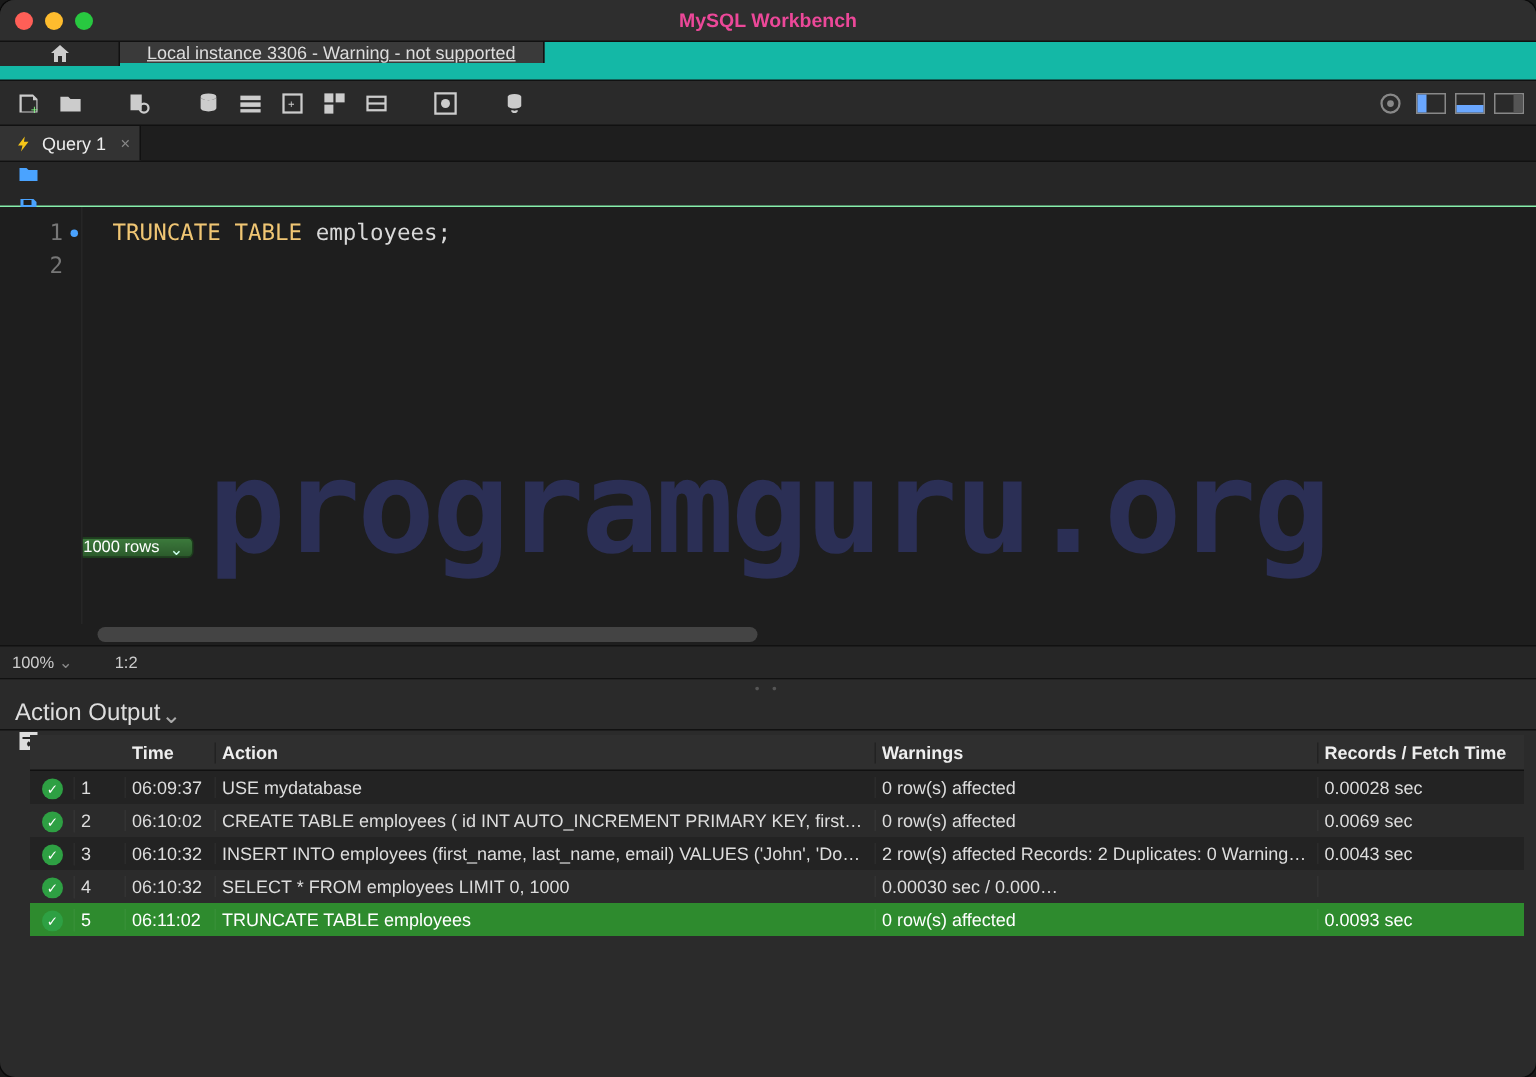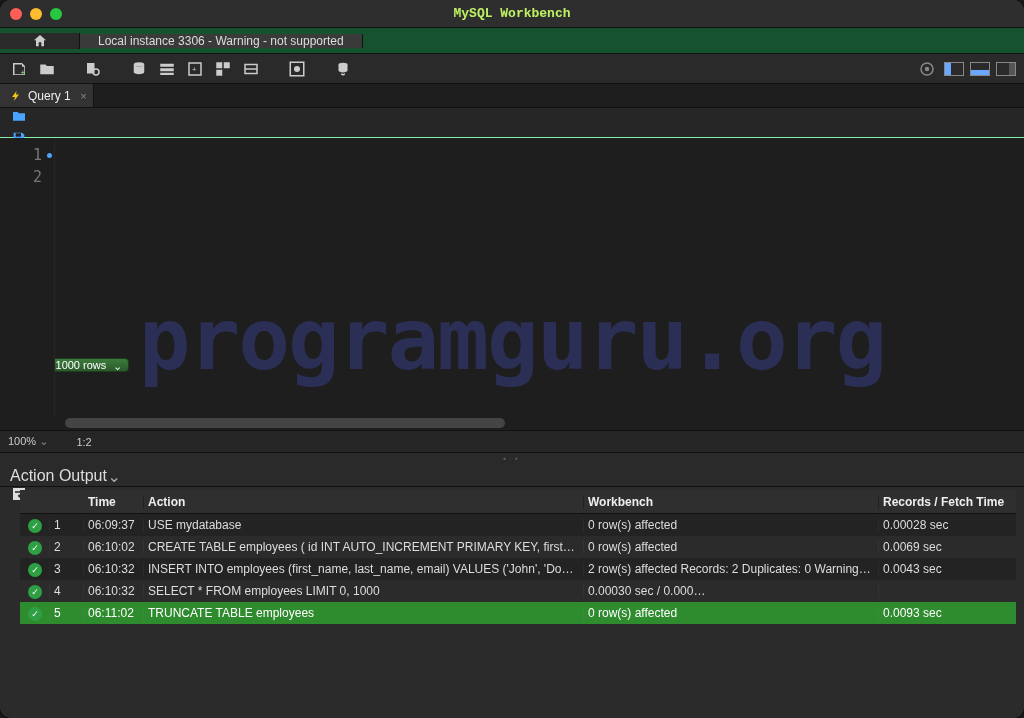--- a/index.html
+++ b/index.html
@@ -10,23 +10,23 @@
     font-size: 12px; color: #ccc;
     overflow: hidden;
     position: relative;
   }
   .window { width: 1024px; height: 718px; background: #2b2b2b; border-radius: 10px; overflow: hidden; display: flex; flex-direction: column; box-shadow: 0 0 0 1px rgba(0,0,0,.6); }
   
   .titlebar { height: 28px; background: #2e2e2e; display: flex; align-items: center; position: relative; border-bottom: 1px solid #111; }
   .traffic { display: flex; gap: 8px; margin-left: 10px; }
   .traffic span { width: 12px; height: 12px; border-radius: 50%; display:inline-block; }
   .t-close { background:#ff5f57; } .t-min { background:#febc2e; } .t-max{ background:#28c840; }
-  .title { position:absolute; left:0; right:0; text-align:center; color:#bef264; font-weight:600; font-size:13px;font-family:Liberation Mono, monospace; }
-  
-  .conn-row { height: 26px; background: #14532d; display:flex; align-items:center; border-bottom:1px solid #111; }
+  .title { position:absolute; left:0; right:0; text-align:center; color:#ec4899; font-weight:600; font-size:13px; }
+  
+  .conn-row { height: 26px; background: #14b8a6; display:flex; align-items:flex-start; border-bottom:1px solid #111;text-decoration:underline; }
   .home-tab { width: 80px; display:flex; align-items:center; justify-content:center; border-right:1px solid #111; background:#2a2a2a; }
   .conn-tab { padding: 0 18px; display:flex; align-items:center; background:#3a3a3a; color:#ddd; font-size:12px; border-right:1px solid #111; }
   
   .main-toolbar { height: 30px; background:#2a2a2a; display:flex; align-items:center; padding:0 8px; gap:6px; border-bottom:1px solid #111; }
   .tb-icon { width:22px; height:22px; display:flex; align-items:center; justify-content:center; color:#bbb; border-radius:3px; }
   .tb-sep { width:12px; }
   .tb-right { margin-left:auto; display:flex; gap:6px; align-items:center; }
   .panel-toggle { width:20px; height:14px; border:1px solid #888; display:inline-block; position:relative; }
   .panel-toggle.left::before { content:""; position:absolute; left:0; top:0; bottom:0; width:6px; background:#6aa7ff; }
   .panel-toggle.bottom::before { content:""; position:absolute; left:0; right:0; bottom:0; height:5px; background:#6aa7ff; }
@@ -284,20 +284,21 @@
         </svg>
       </div>
   </div>
 
   <div class="editor-wrap">
     <div class="editor">
       <div class="gutter">
         <div class="ln dot">1</div>
         <div class="ln">2</div>
       </div>
+      <div class="code"><span class="kw">TRUNCATE TABLE</span><span class="ident"> employees;</span></div>
       <div class="watermark">programguru.org</div>
     </div>
     <div class="hscroll">
         <div class="thumb"></div>
       </div>
     <div class="editor-status">
       <span class="zoom">100%</span>
       <span>1:2</span>
     </div>
   </div>
@@ -306,21 +307,21 @@
 
   <div class="output-header">
     <span class="output-select">Action Output</span>
   </div>
   <div class="output-body">
     <div class="ot-head">
       <div></div>
       <div></div>
       <div>Time</div>
       <div>Action</div>
-      <div>Workbench</div>
+      <div>Warnings</div>
       <div>Records / Fetch Time</div>
     </div>
     <div id="rows">
         <div class="ot-row">
           <div><span class="ok-badge">✓</span></div>
           <div>1</div>
           <div>06:09:37</div>
           <div>USE mydatabase</div>
           <div>0 row(s) affected</div>
           <div>0.00028 sec</div>

